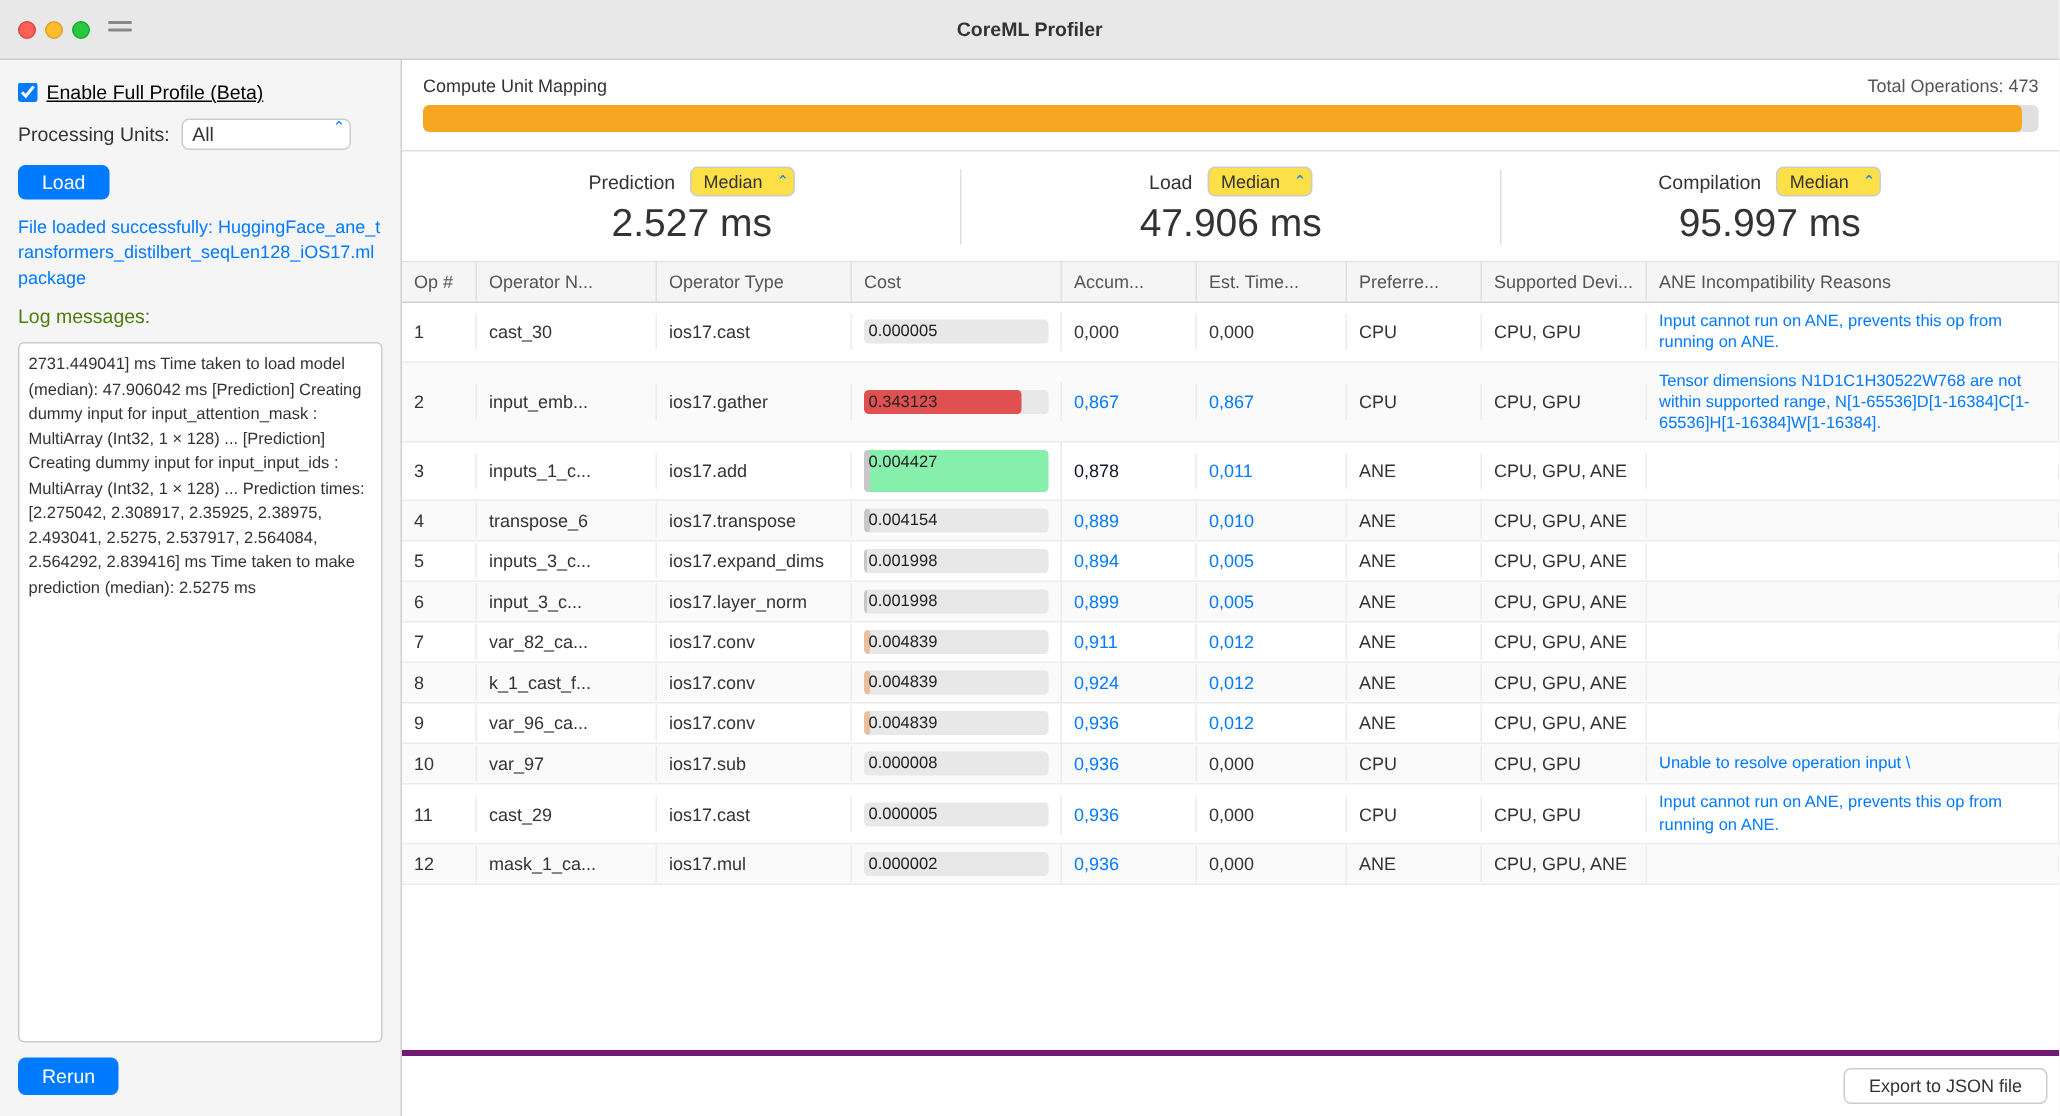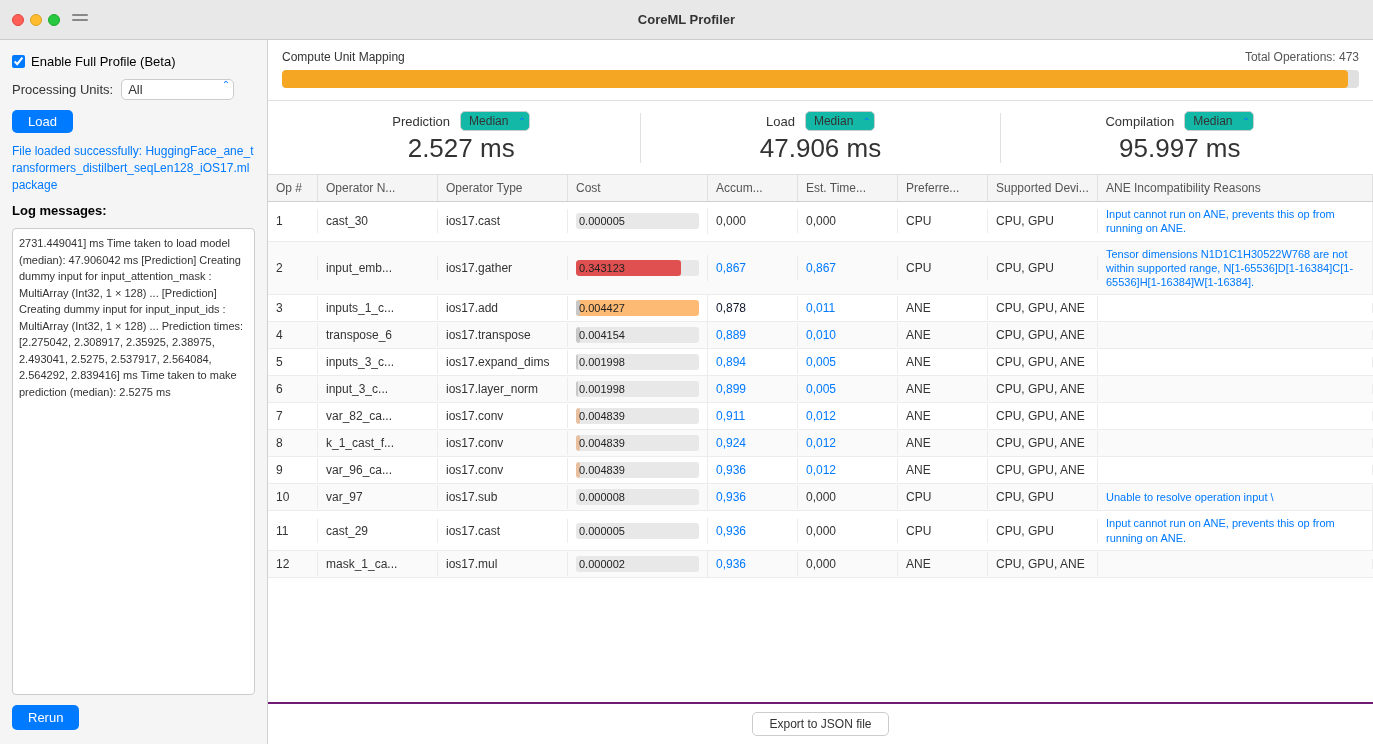--- a/index.html
+++ b/index.html
@@ -71,20 +71,21 @@
       display: flex;
       flex-direction: column;
       gap: 10px;
       flex-shrink: 0;
       overflow-y: auto;
     }
     .checkbox-row {
       display: flex;
       align-items: center;
       gap: 6px;
+      text-decoration: underline;
     }
     .checkbox-row input[type="checkbox"] {
       accent-color: #007aff;
     }
     .processing-units-row {
       display: flex;
       align-items: center;
       gap: 8px;
     }
     .processing-units-label {
@@ -123,22 +124,22 @@
       align-self: flex-start;
     }
     .file-loaded-text {
       color: #007aff;
       font-size: 12px;
       line-height: 1.4;
       word-break: break-all;
     }
     .log-messages-label {
       font-size: 13px;
-      font-weight: 700;
-      color: #000000;
+      font-weight: 400;
+      color: #4d7c0f;
     }
     .log-box {
       background: white;
       border: 1px solid #ccc;
       border-radius: 4px;
       padding: 6px;
       font-size: 11px;
       color: #333;
       flex: 1;
       overflow-y: auto;
@@ -232,21 +233,21 @@
       font-weight: 500;
       color: #333;
     }
     .metric-select-wrapper {
       position: relative;
       display: inline-flex;
       align-items: center;
     }
     .metric-select {
       appearance: none;
-      background: #14b8a6;
+      background: #fde047;
       border: 1px solid #ccc;
       border-radius: 5px;
       padding: 2px 20px 2px 8px;
       font-size: 12px;
       color: #333;
     }
     .metric-value {
       font-size: 26px;
       font-weight: 500;
       color: #333;
@@ -335,23 +336,23 @@
       position: absolute;
       left: 2px;
       top: 0;
       font-size: 11px;
       line-height: 14px;
       color: #333;
       z-index: 1;
     }
     .export-row {
       display: flex;
-      justify-content: center;
+      justify-content: flex-end;
       padding: 8px;
-      border-top: 2px solid #701a75;
+      border-top: 4px solid #701a75;
       flex-shrink: 0;
     }
     .export-button {
       background: white;
       border: 1px solid #ccc;
       border-radius: 5px;
       padding: 4px 16px;
       font-size: 12px;
       color: #333;
       cursor: pointer;
@@ -522,21 +523,21 @@
       <div class="table-cell" style="color:#007aff">0,867</div>
       <div class="table-cell">CPU</div>
       <div class="table-cell">CPU, GPU</div>
       <div class="table-cell" style="color:#007aff;white-space:normal;line-height:1.3;font-size:11px;">Tensor dimensions N1D1C1H30522W768 are not within supported range, N[1-65536]D[1-16384]C[1-65536]H[1-16384]W[1-16384].</div>
     </div>
           <div class="table-row">
       <div class="table-cell">3</div>
       <div class="table-cell">inputs_1_c...</div>
       <div class="table-cell">ios17.add</div>
       <div class="table-cell">
-        <div class="cost-bar-bg" style="background:#fdba74;position:relative;height:16px;border-radius:3px;overflow:hidden;padding-left:12px;">
+        <div class="cost-bar-bg" style="background:#86efac;position:relative;height:28px;border-radius:3px;overflow:hidden;padding-left:12px;">
           <div class="cost-bar-fill" style="width:3%;background:#c8c8c8;height:100%;border-radius:3px;"></div>
           <span class="cost-bar-label" style="position:absolute;left:3px;top:0;line-height:16px;font-size:11px;color:#222;">0.004427</span>
         </div>
       </div>
       <div class="table-cell" style="color:#0f172a">0,878</div>
       <div class="table-cell" style="color:#007aff">0,011</div>
       <div class="table-cell">ANE</div>
       <div class="table-cell">CPU, GPU, ANE</div>
       <div class="table-cell" style="color:#007aff;white-space:normal;line-height:1.3;font-size:11px;"></div>
     </div>

